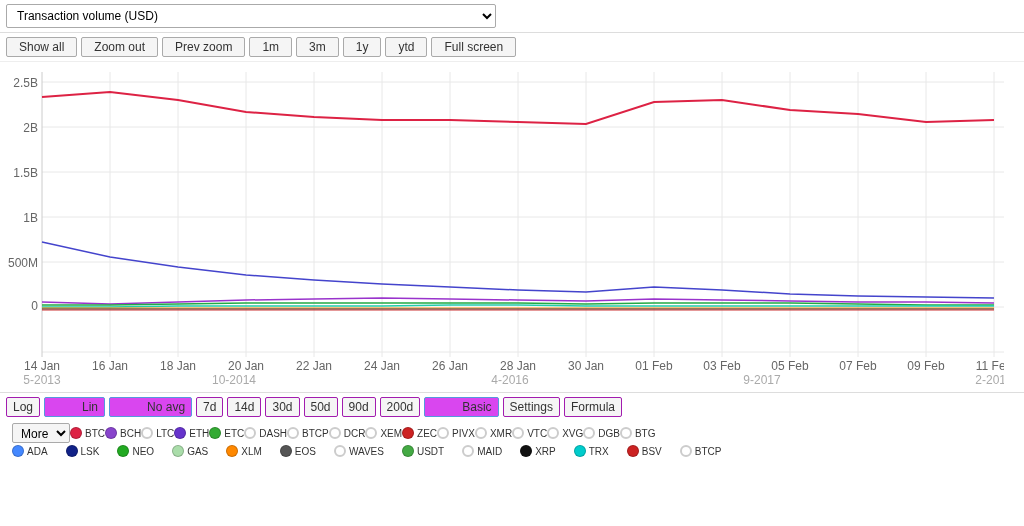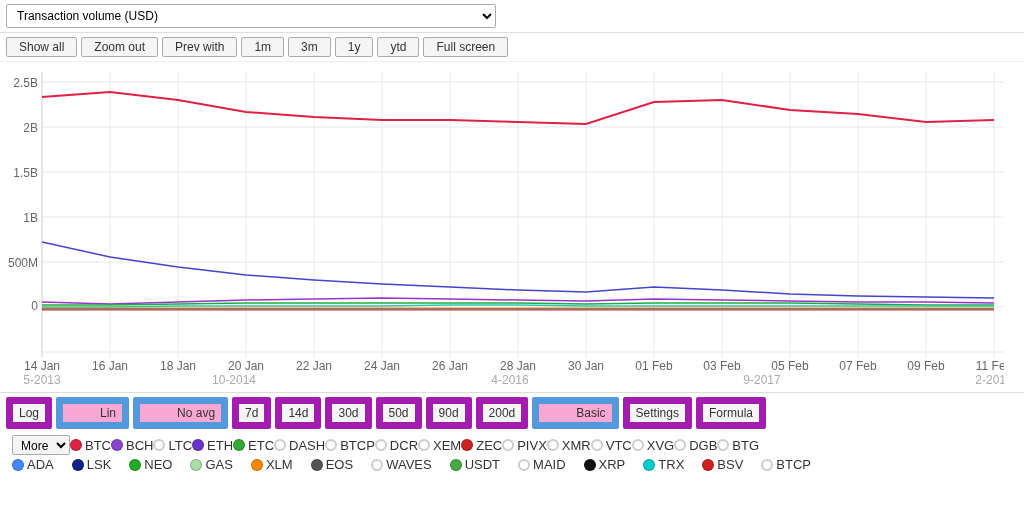--- a/index.html
+++ b/index.html
@@ -11,28 +11,28 @@
     .compare-dropdown { width: 480px; }
     
     .controls { display: flex; align-items: center; padding: 4px 6px; gap: 4px; border-bottom: 1px solid #eee; }
     .ctrl-btn { border: 1px solid #aaa; background: #f5f5f5; padding: 2px 12px; border-radius: 2px; cursor: pointer; color: #333; }
     
     .chart-area { position: relative; width: 1004px; height: 330px; background: #fff; overflow: hidden; }
     .chart-area svg { position: absolute; top: 0; left: 0; }
     
     .bottom-controls { border-top: 1px solid #ddd; padding: 4px 6px; }
     .scale-row { display: flex; align-items: center; gap: 4px; margin-bottom: 4px; }
-    .scale-btn { border: 7px solid #a21caf; background: #f5f5f5; padding: 2px 6px; border-radius: 2px; cursor: pointer; color: #333; }
-    .scale-btn.active { background: #f9a8d4; border-color: #5599dd; padding-left: 37px; }
+    .scale-btn { border: 1px solid #a21caf; background: #f5f5f5; padding: 2px 6px; border-radius: 2px; cursor: pointer; color: #333; }
+    .scale-btn.active { background: #d946ef; border-color: #5599dd; padding-left: 37px; }
     
     .legend-row { display: flex; align-items: center; flex-wrap: wrap; }
     .legend-item { display: flex; align-items: center; gap: 3px; }
     .legend-dot { width: 12px; height: 12px; border-radius: 50%; display: inline-block; border: 1px solid rgba(0,0,0,0.2); }
     .legend-dot-outline { width: 12px; height: 12px; border-radius: 50%; display: inline-block; border: 2px solid #ccc; background: #fff; }
-    .legend-label { font-size: 13px; color: #333; text-align: center; }
+    .legend-label { font-size: 10px; color: #333; text-align: center; }
     
     .more-select { border: 1px solid #aaa; background: #f5f5f5; padding: 2px 4px; border-radius: 2px; cursor: pointer; height: 20px; }
     
     .legend-rows { padding: 2px 6px; }
     .legend-row2 { display: flex; align-items: center; gap: 18px; flex-wrap: wrap; margin-top: 2px; }
     
     .grid-line { stroke: #e8e8e8; stroke-width: 1; }
     .axis-line { stroke: #ccc; stroke-width: 1; }
   </style>
 </head>
@@ -40,21 +40,21 @@
 
 <div class="top-bar">
   <select class="dropdown-select chart-dropdown">
     <option>Transaction volume (USD)</option>
   </select>
 </div>
 
 <div class="controls">
   <button class="ctrl-btn">Show all</button>
   <button class="ctrl-btn">Zoom out</button>
-  <button class="ctrl-btn">Prev with</button>
+  <button class="ctrl-btn">Prev zoom</button>
   <button class="ctrl-btn">1m</button>
   <button class="ctrl-btn">3m</button>
   <button class="ctrl-btn">1y</button>
   <button class="ctrl-btn">ytd</button>
   <button class="ctrl-btn">Full screen</button>
 </div>
 
 <div class="chart-area">
   <svg width="1024" height="330" xmlns="http://www.w3.org/2000/svg">
 

